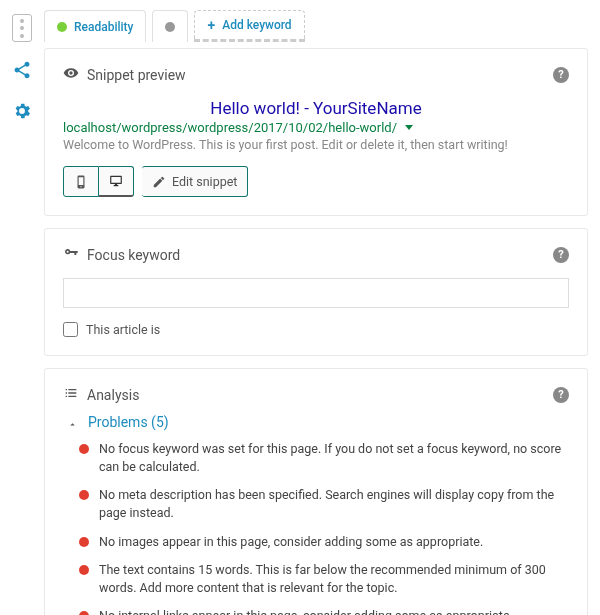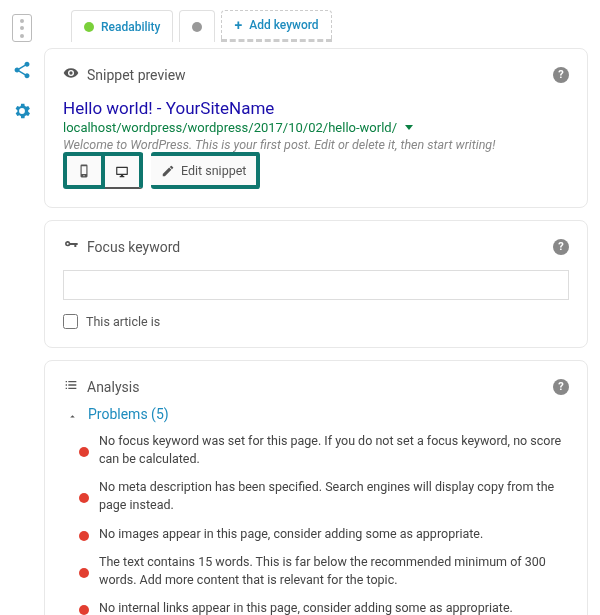--- a/index.html
+++ b/index.html
@@ -35,21 +35,20 @@
     align-items: center;
   }
   .traffic-box span {
     width: 4px; height: 4px; border-radius: 50%; background: #bbb; display:block;
   }
   .main { flex: 1; padding: 10px 12px 0 0; }
   .tabs {
     display: flex;
     gap: 6px;
     margin-bottom: 6px;
-    margin-left: 27px;
   }
   .tab {
     background: #fff;
     border: 1px solid #e0e0e0;
     border-bottom: none;
     border-radius: 4px 4px 0 0;
     padding: 7px 12px;
     font-size: 12px;
     display: flex;
     align-items: center;
@@ -59,48 +58,48 @@
   }
   .tab .dot { width:10px; height:10px; border-radius:50%; }
   .tab .dot.green { background:#7ad03a; }
   .tab .dot.gray { background:#999; }
   .tab.active { color: #1e8cbe; font-weight: 500; }
   .tab .plus { color:#1e8cbe; font-weight:600; font-size:14px; line-height:1;}
   .tab.ghost { border-style: dashed; border-color:#ccc; color:#1e8cbe; font-weight:500;}
   .panel {
     border: 1px solid #e8e8e8;
     background: #fff;
-    border-radius: 8px;
+    border-radius: 3px;
     margin-bottom: 12px;
   }
   .panel-inner { padding: 16px 18px 18px; }
   .panel-header {
     display: flex;
     align-items: center;
     justify-content: space-between;
     color: #555;
     margin-bottom: 14px;
   }
   .panel-header .title {
     display:flex; align-items:center; gap:8px;
     font-size: 14px;
   }
   .panel-header .title svg { width:16px; height:16px; fill:#555;}
   .help-dot {
     width:16px; height:16px; border-radius:50%; background:#888; color:#fff;
     font-size:11px; font-weight:700; display:flex; align-items:center; justify-content:center;
     cursor: pointer;
   }
-  .serp-title { color:#1a0dab; font-size:17px; margin-bottom:2px; }
+  .serp-title { color:#1a0dab; font-size:17px; margin-bottom:2px;text-align:center; }
   .serp-url { color:#0b8043; font-size:13px; margin-bottom:2px; display:flex; align-items:center; gap:8px;}
   .serp-url .caret { width:0; height:0; border-left:4px solid transparent; border-right:4px solid transparent; border-top:5px solid #0b8043;}
-  .serp-desc { color:#888; font-size:12.5px; font-style:italic;}
+  .serp-desc { color:#888; font-size:12.5px; margin-bottom:14px;}
   .btn-row { display:flex; gap:0; }
   .btn {
-    border:4px solid #0f766e; background:#fafafa; padding:7px 10px;
+    border:1px solid #0f766e; background:#fafafa; padding:7px 10px;
     display:flex; align-items:center; gap:6px; font-size:12.5px; color:#555;
     cursor:pointer;
   }
   .btn:first-child { border-radius:3px 0 0 3px;}
   .btn + .btn { border-left:none; }
   .btn-group-end { border-radius:0 3px 3px 0;}
   .btn svg { width:14px; height:14px; fill:#555;}
   .btn.active svg { fill:#333;}
   .btn.active { border-bottom:2px solid #555;}
   .edit-btn { margin-left:8px; border-radius:3px; border-left:1px solid #d0d0d0;}
@@ -112,21 +111,21 @@
   .link { color:#1e8cbe; text-decoration: underline; cursor:pointer;}
   .section {
     display:flex; align-items:center; gap:10px;
     color:#1e8cbe; font-size:14px; margin:10px 0 10px 4px;
     cursor:pointer;
   }
   .section .chev { width:11px; height:11px; }
   .section .chev svg { width:11px; height:11px; fill:#555;}
   .section.expanded .tlabel { color:#1e8cbe;}
   .bullet-list { margin:0 0 16px 16px; }
-  .bullet-row { display:flex; gap:10px; align-items:center; margin-bottom:10px;}
+  .bullet-row { display:flex; gap:10px; align-items:flex-start; margin-bottom:10px;}
   .bullet-row .b { width:10px; height:10px; border-radius:50%; background:#e23e30; margin-top:4px; flex:none;}
   .bullet-row .t { color:#444; font-size:12.5px; line-height:1.45;}
   .analysis-header { margin-bottom:8px; }
   .analysis-section .chev svg { fill:#555;}
   .expanded .chev svg { }
 </style>
 </head>
 <body>
 
 <div class="layout">

